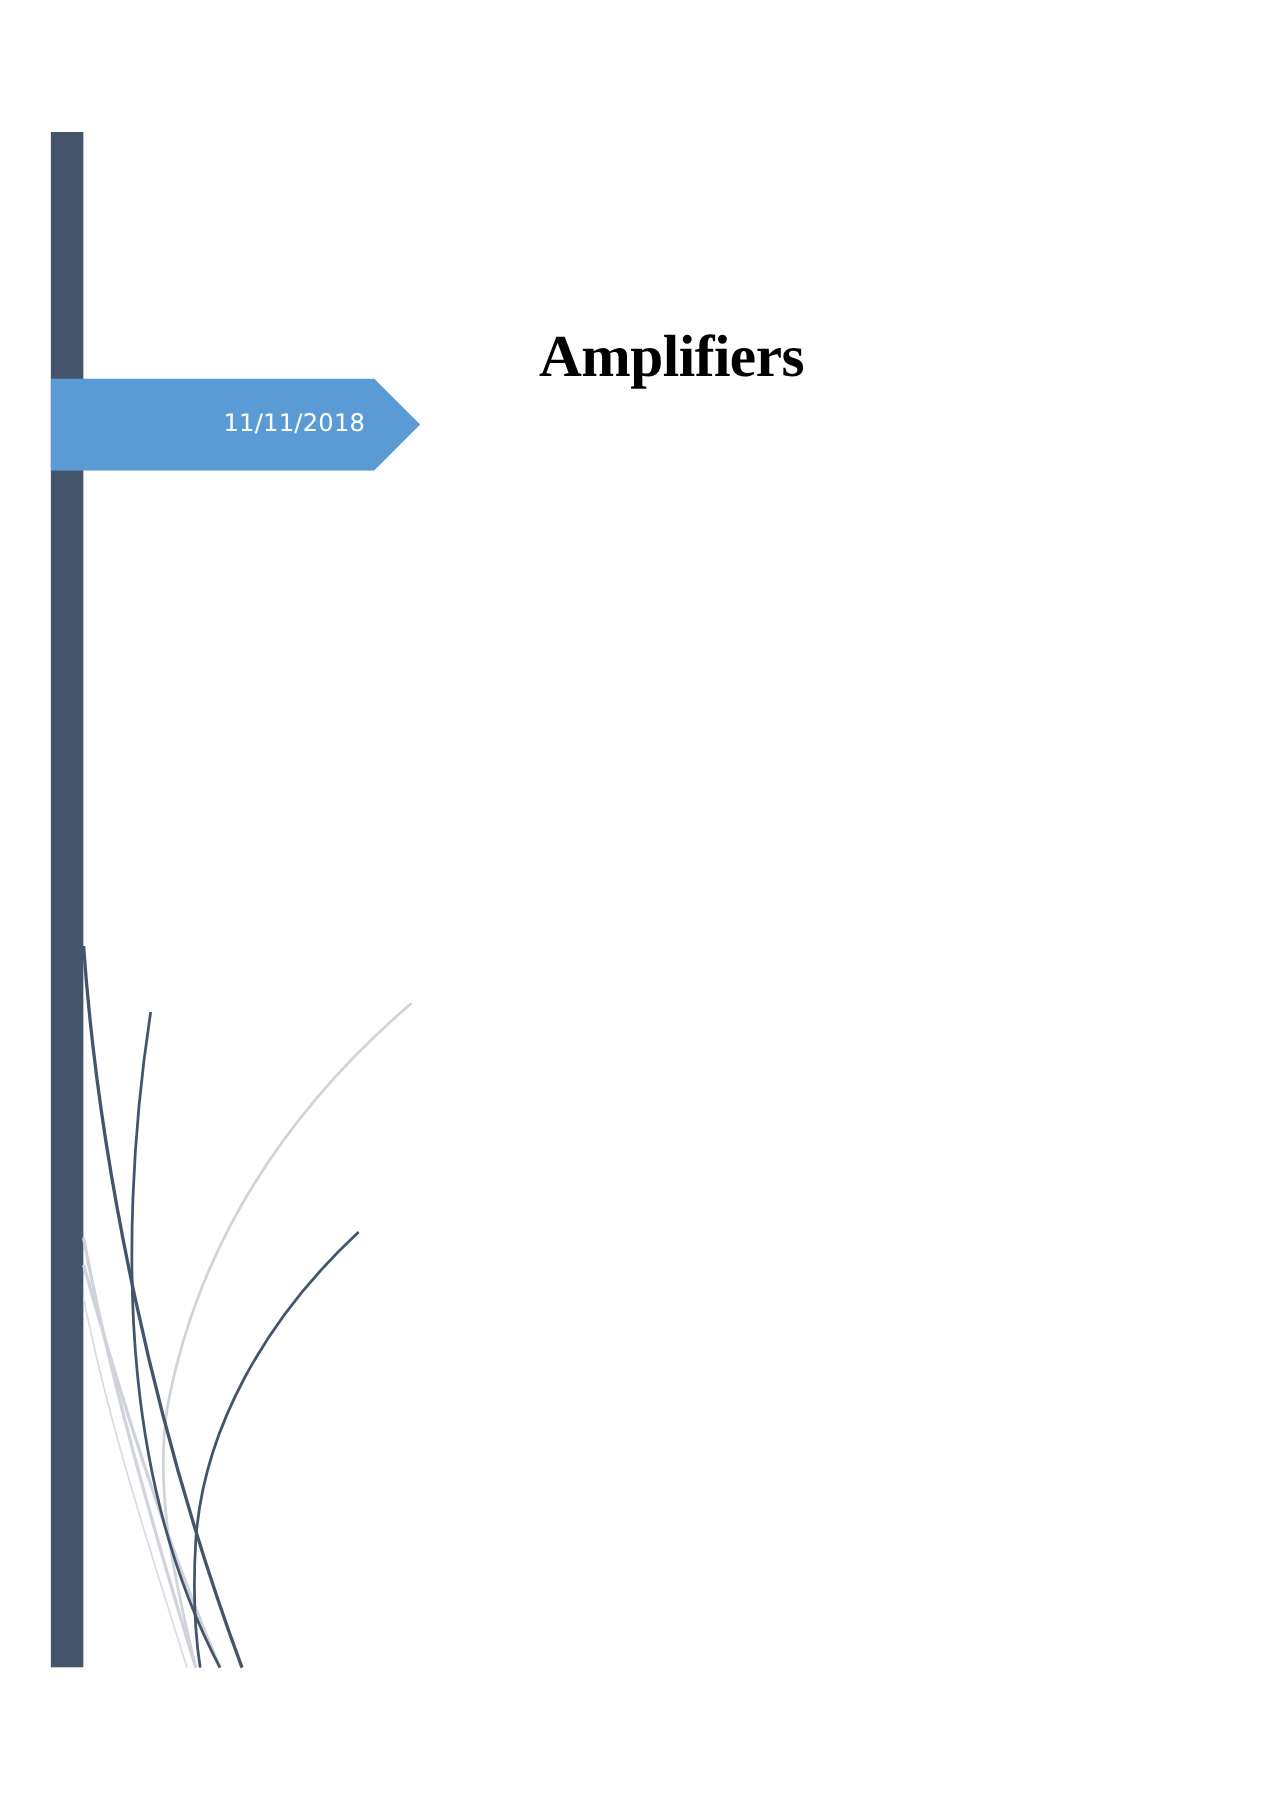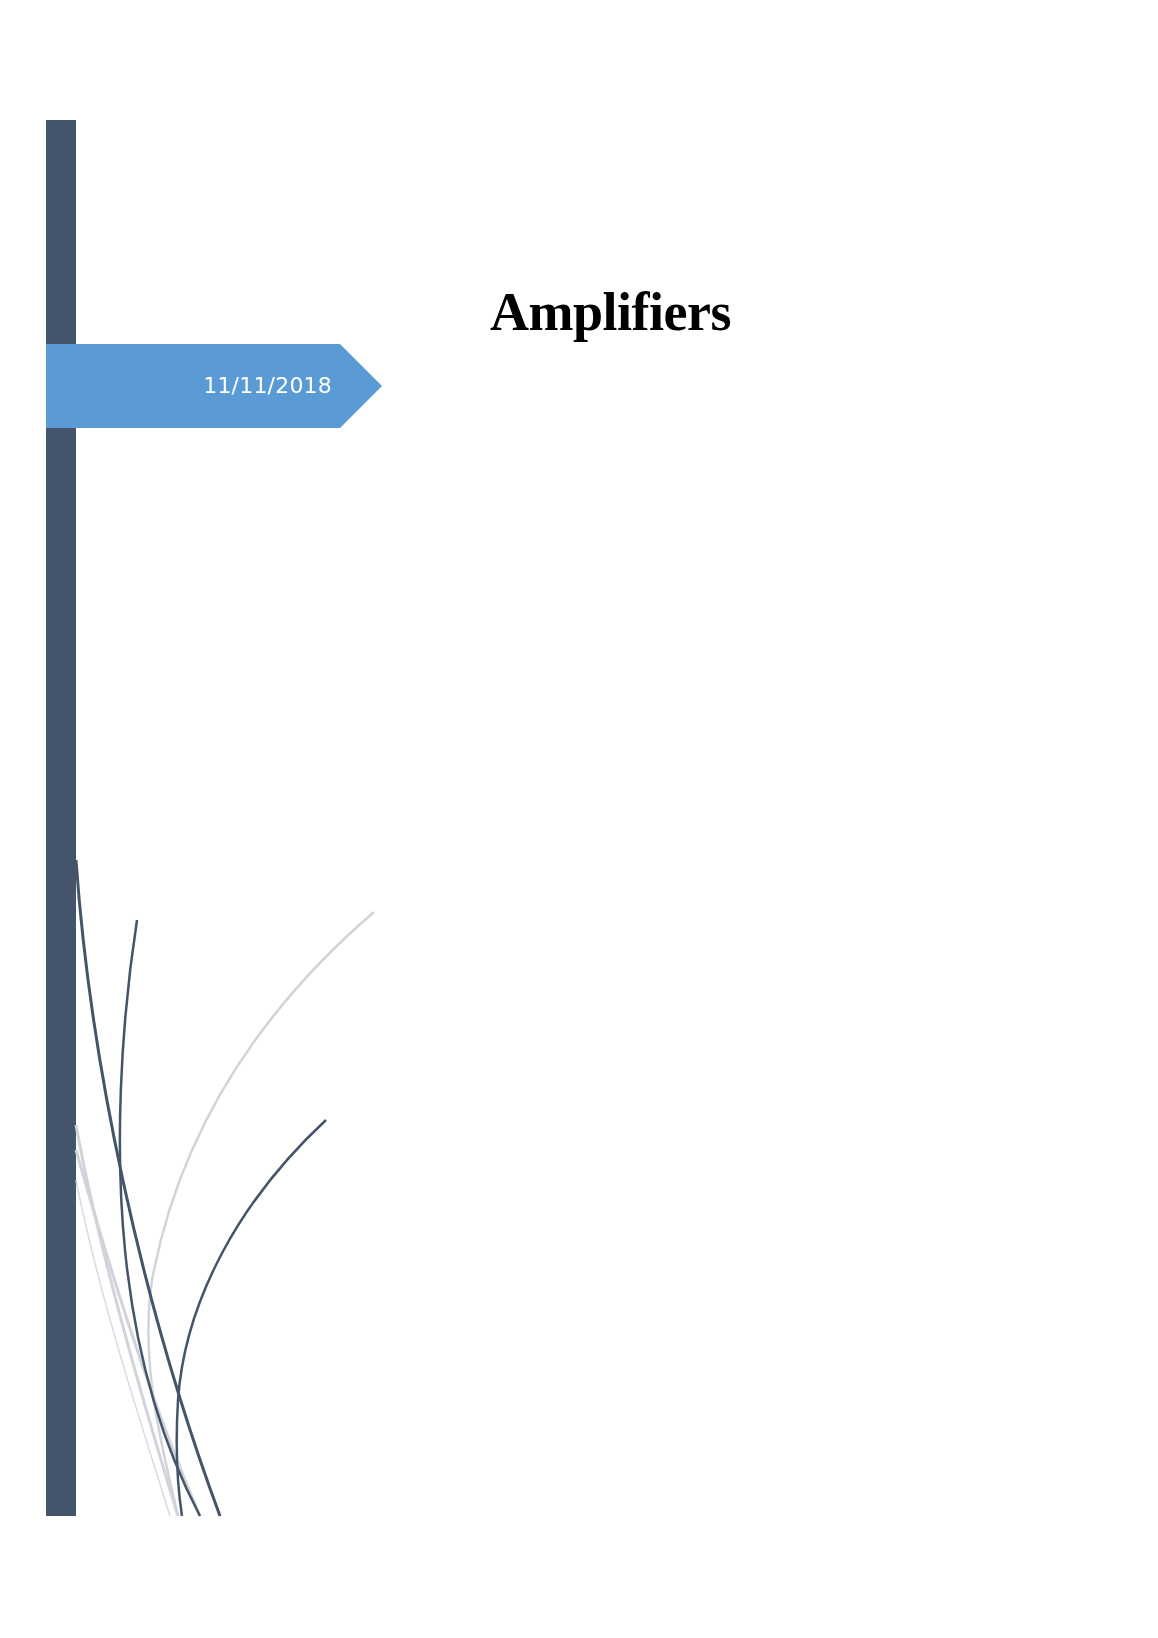--- a/index.html
+++ b/index.html
@@ -7,21 +7,21 @@
   .page { position: absolute; left: 0; top: 0; width: 1158px; height: 1638px; background: #ffffff; }
   .side-bar { position: absolute; left: 46px; top: 120px; width: 30px; height: 1396px; }
   .banner { position: absolute; left: 46px; top: 344px; width: 336px; height: 84px; }
   .banner svg { position: absolute; left: 0; top: 0; }
   .date-text {
     position: absolute; right: 50px; top: 0; height: 84px; line-height: 84px;
     font-family: "DejaVu Sans", sans-serif; font-size: 22px; color: #ffffff;
     letter-spacing: 0.2px;
   }
   .title {
-    position: absolute; left: 490px; top: 279px;
+    position: absolute; left: 490px; top: 291px;
     font-family: "Liberation Serif", serif; font-weight: bold; font-size: 54px;
     color: #000000; line-height: 66px; letter-spacing: -0.5px;
   }
   .curves { position: absolute; left: 0; top: 0; }
   .author-block { position: absolute; left: 487px; top: 1443px; }
   .author-name {
     font-family: "DejaVu Sans", sans-serif; font-weight: bold; font-size: 19px;
     color: #000000; line-height: 26px; letter-spacing: -0.3px;
   }
   .institution {

